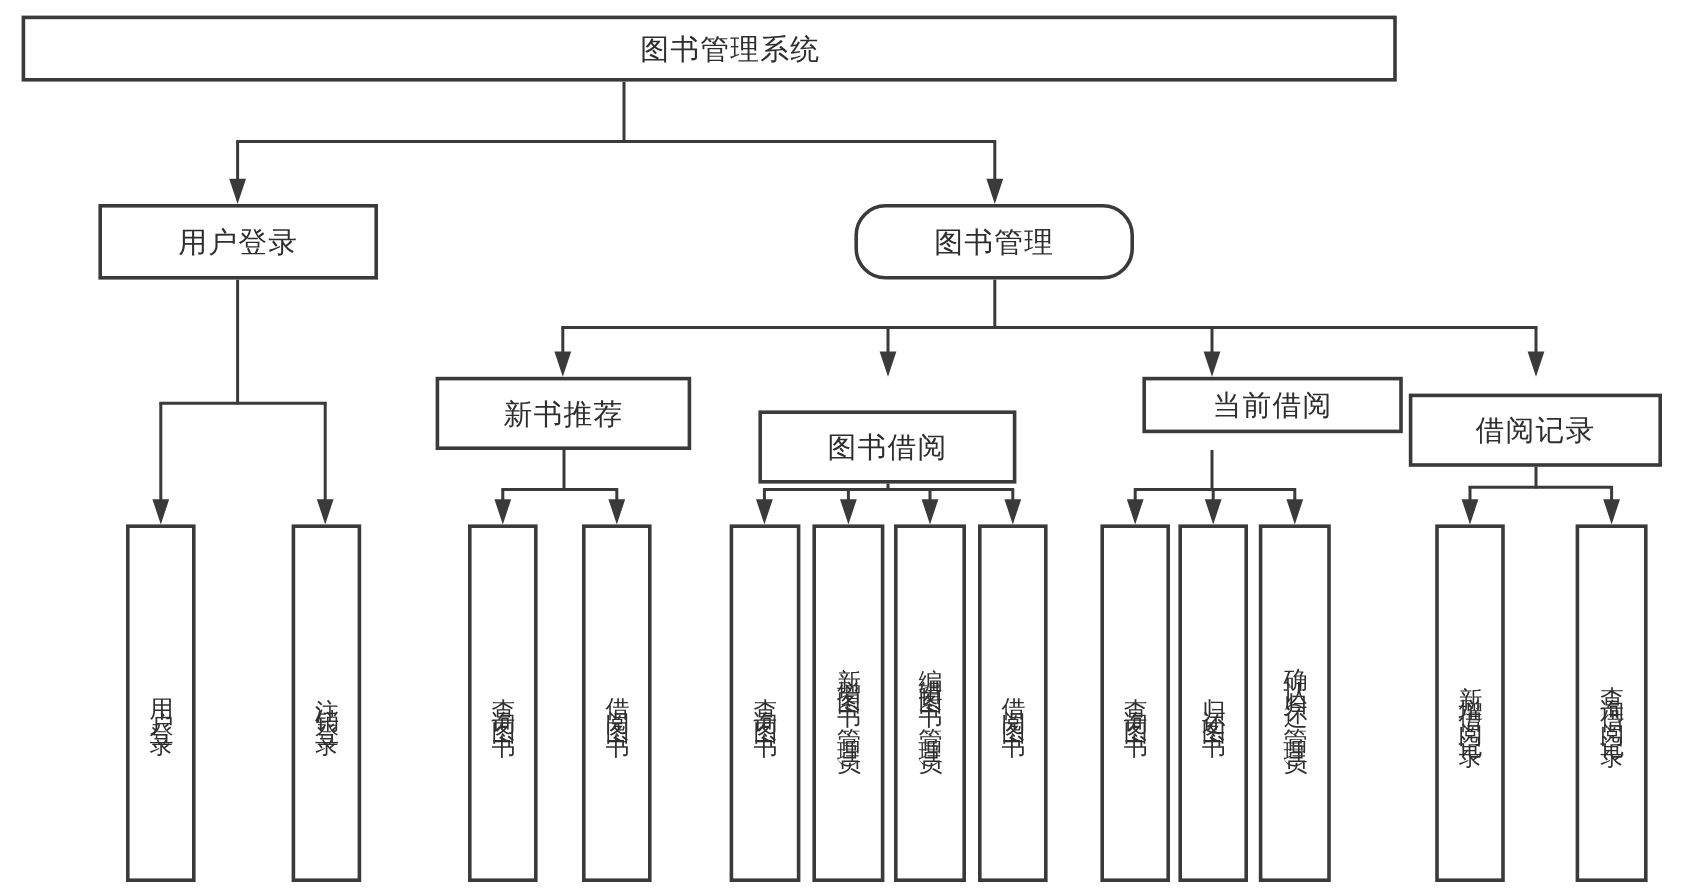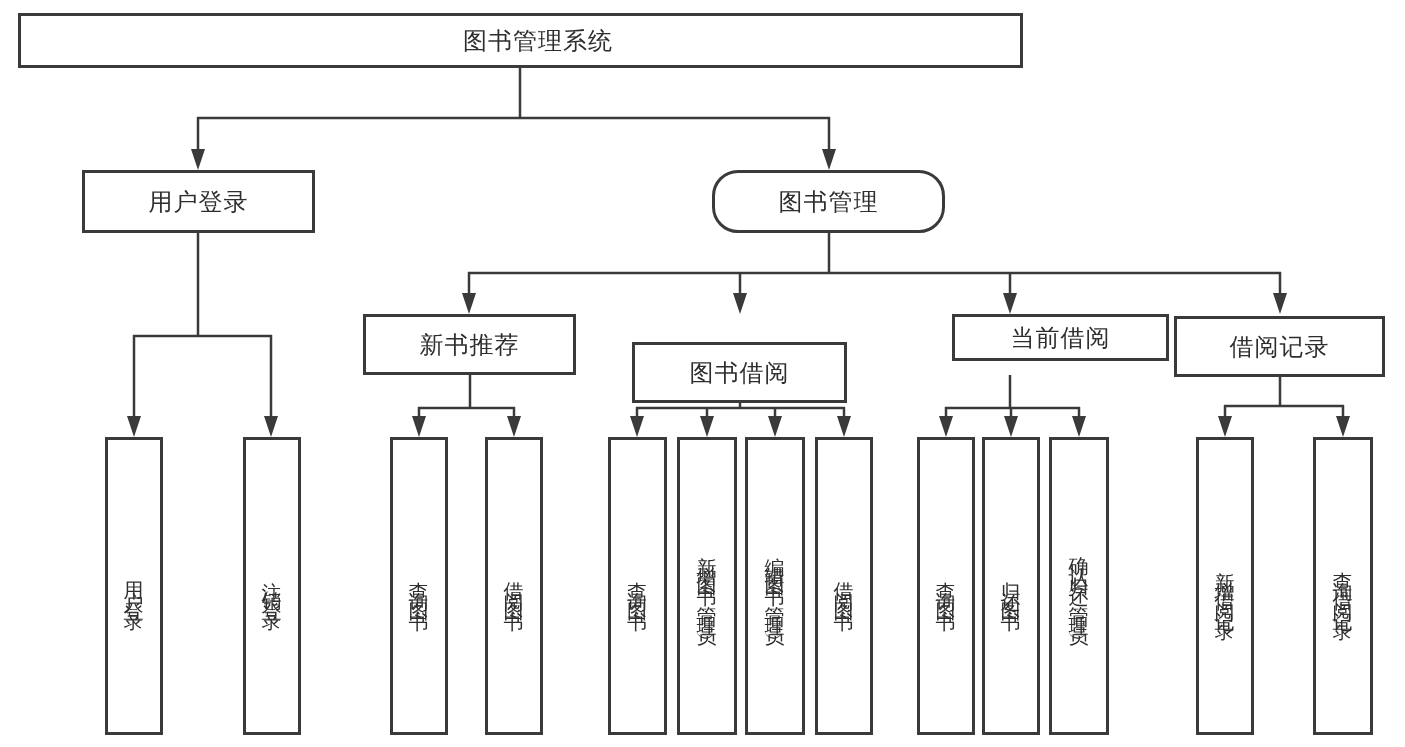--- a/index.html
+++ b/index.html
@@ -39,27 +39,27 @@
     top: 437px;
     height: 298px;
     writing-mode: vertical-rl;
     text-orientation: mixed;
     font-size: 20px;
     letter-spacing: 10px;
     line-height: 1;
     white-space: normal;
   }
   
-  .n-root            { left: 18px;   top: 13px;  width: 1005px; height: 55px; padding-left: 35px; }
+  .n-root            { left: 18px;   top: 13px;  width: 1146px; height: 55px; padding-left: 35px; }
   .n-user-login      { left: 82px;   top: 170px; width: 233px;  height: 63px; }
   .n-book-mgmt       { left: 712px;  top: 170px; width: 233px;  height: 63px; border-radius: 26px; }
   .n-new-book-rec    { left: 363px;  top: 314px; width: 213px;  height: 61px; }
   .n-book-borrow     { left: 632px;  top: 314px; width: 215px;  height: 61px; margin-top: 28px; }
   .n-current-borrow  { left: 952px;  top: 314px; width: 217px;  height: 47px; }
-  .n-borrow-record   { left: 1174px; top: 316px; width: 211px;  height: 61px; }
+  .n-borrow-record   { left: 1174px; top: 328px; width: 211px;  height: 61px; }
   
   .l-1  { left: 105px;  width: 58px; }
   .l-2  { left: 243px;  width: 58px; }
   .l-3  { left: 390px;  width: 58px; }
   .l-4  { left: 485px;  width: 58px; }
   .l-5  { left: 608px;  width: 59px; }
   .l-6  { left: 677px;  width: 60px; }
   .l-7  { left: 745px;  width: 60px; }
   .l-8  { left: 815px;  width: 58px; }
   .l-9  { left: 917px;  width: 58px; }

